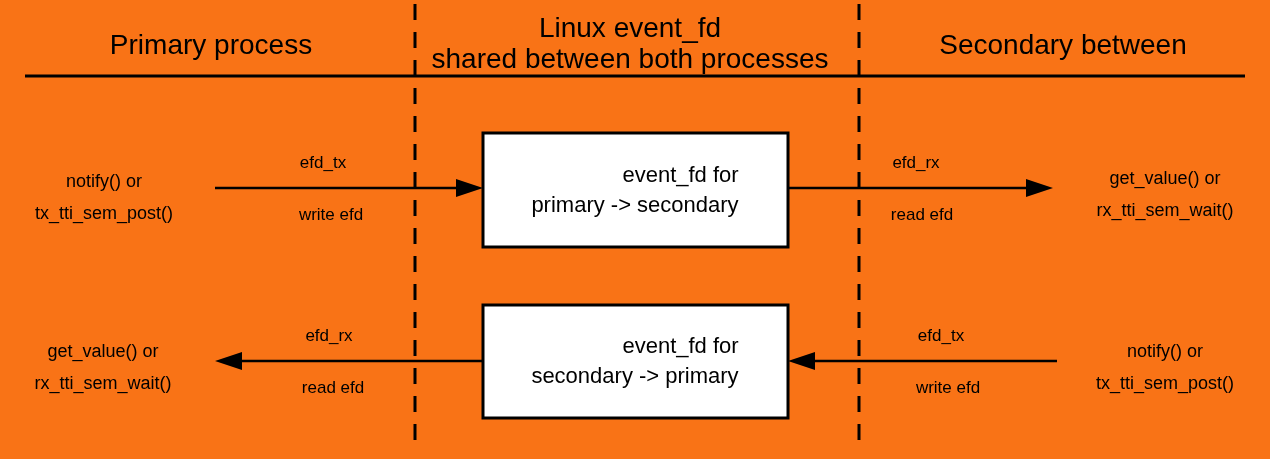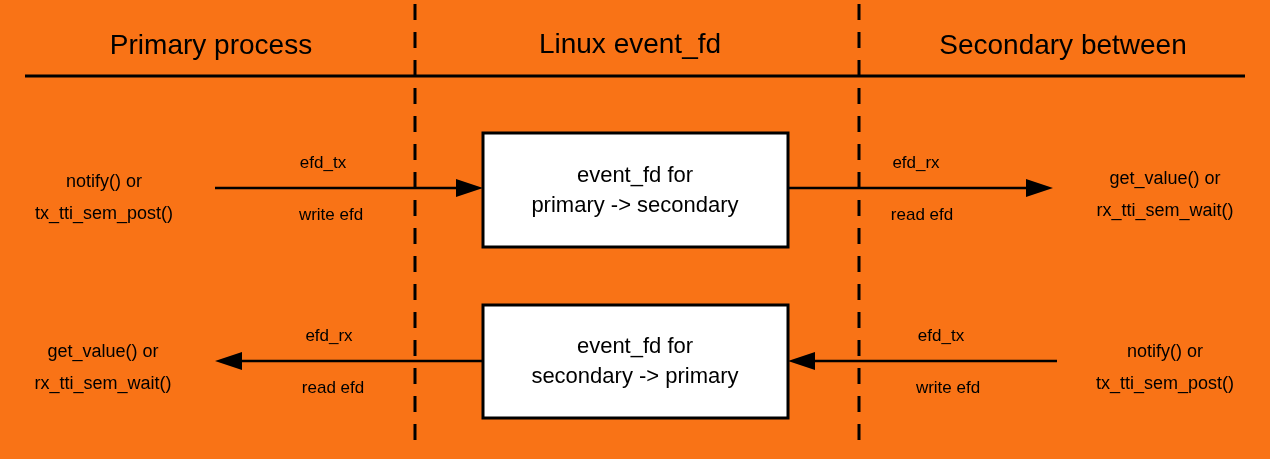--- a/index.html
+++ b/index.html
@@ -15,21 +15,21 @@
   .txt {
     position:absolute;
     transform:translate(-50%,-50%);
     text-align:center;
     white-space:nowrap;
     color:#000000;
   }
   .hdr   { font-size:28px; line-height:31px; }
   .body2 { font-size:18px; line-height:32px; }
   .lbl   { font-size:17px; line-height:28px; }
-  .boxtxt{ font-size:22px; line-height:30px; }
+  .boxtxt{ font-size:22px; line-height:30px;text-align:right; }
 </style>
 </head>
 <body>
 
 <div class="canvas">
 
   <svg class="layer" width="1270" height="459" viewBox="0 0 1270 459">
 
     <line x1="25" y1="76" x2="1245" y2="76" stroke="#000000" stroke-width="3"></line>
 
@@ -46,20 +46,21 @@
     <line x1="1057" y1="361" x2="812" y2="361" stroke="#000000" stroke-width="2.5"></line>
     <path d="M788,361 L815,352 L815,370 Z" fill="#000000"></path>
 
     <rect x="483" y="133" width="305" height="114" fill="#ffffff" stroke="#000000" stroke-width="3"></rect>
     <rect x="483" y="305" width="305" height="113" fill="#ffffff" stroke="#000000" stroke-width="3"></rect>
   </svg>
 
   <div class="txt hdr" style="left:211px; top:44px;">Primary process</div>
   <div class="txt hdr" style="left:630px; top:43px;">
     <div>Linux event_fd</div>
+    <div>shared between both processes</div>
   </div>
   <div class="txt hdr" style="left:1063px; top:44px;">Secondary between</div>
 
   <div class="txt body2" style="left:104px; top:197px;">
     <div>notify() or</div>
     <div>tx_tti_sem_post()</div>
   </div>
 
   <div class="txt lbl" style="left:323px; top:163px;">efd_tx</div>
   <div class="txt lbl" style="left:331px; top:215px;">write efd</div>

